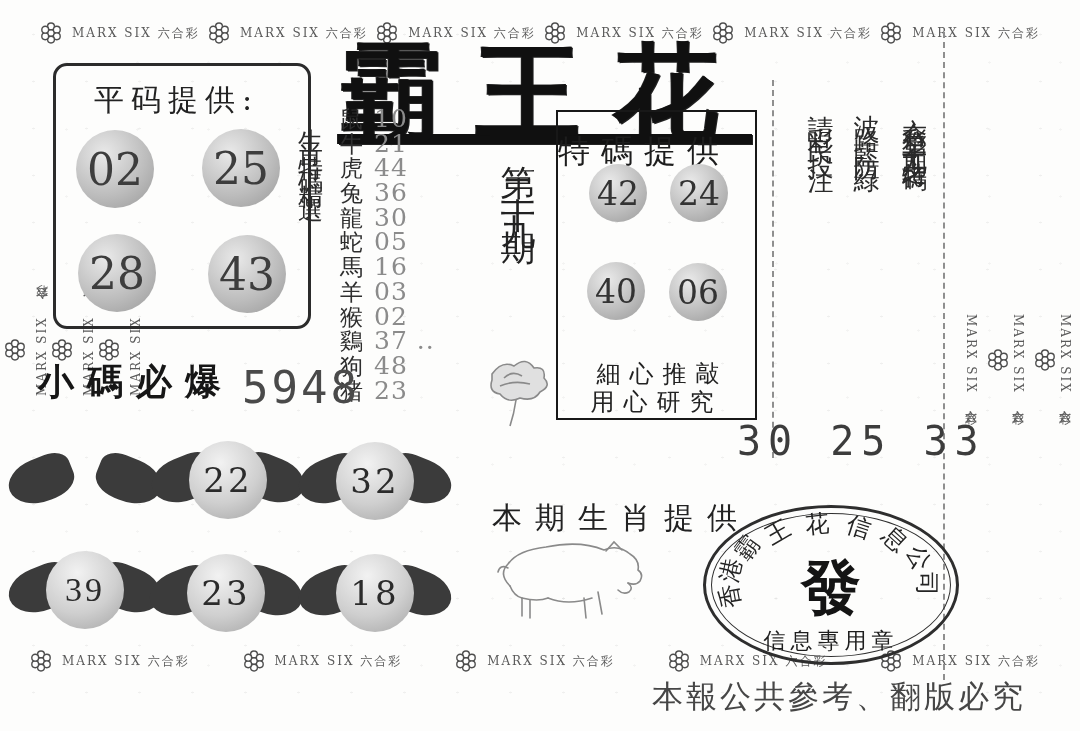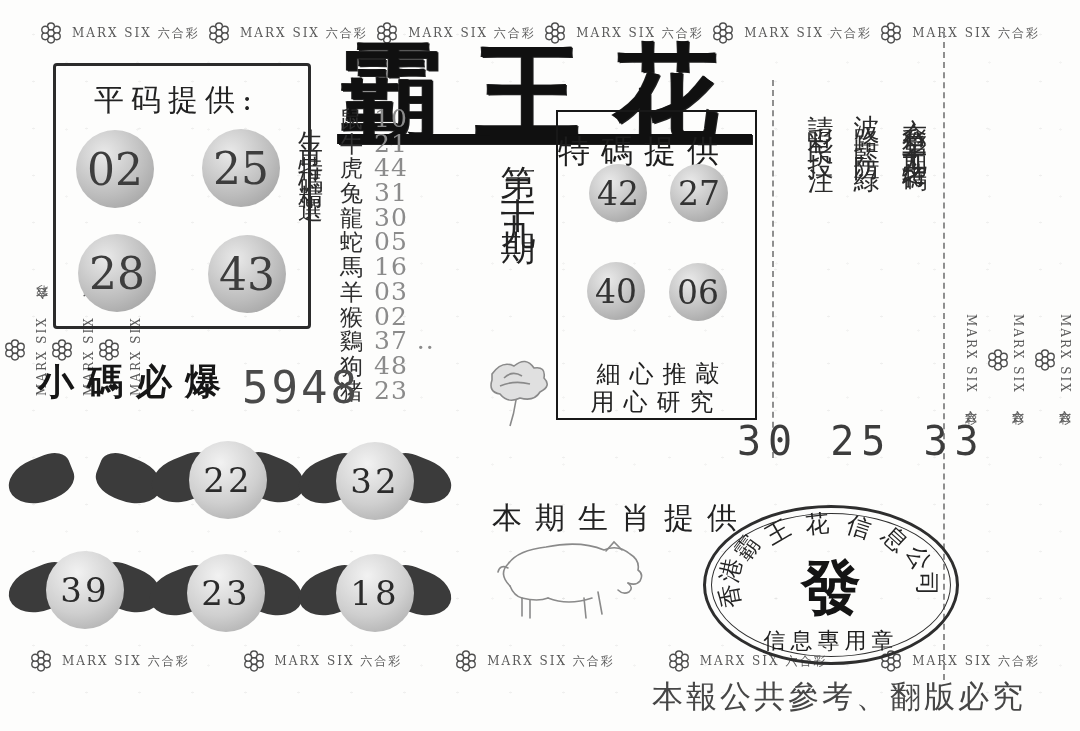--- a/index.html
+++ b/index.html
@@ -24,21 +24,21 @@
   .border-seg{display:flex;align-items:center;gap:10px;white-space:nowrap;}
   .flower{width:22px;height:22px;flex:0 0 auto;}
   .vborder{writing-mode:vertical-rl;color:#5a5a5a;font-size:12px;letter-spacing:2px;
     display:flex;flex-direction:column;align-items:center;}
   .vborder .vseg{display:flex;flex-direction:column;align-items:center;gap:8px;margin:14px 0;}
   .vborder.up{transform:rotate(180deg);}
   
   .main-title{font-size:104px;font-weight:bold;letter-spacing:34px;color:#101010;
     text-shadow:1px 1px 0 #222, -1px 0 0 #222;white-space:nowrap;text-decoration:underline;}
   
-  .ping-box{border:3px solid #2b2b2b;border-radius:4px;}
+  .ping-box{border:3px solid #2b2b2b;border-radius:14px;}
   .ping-heading{font-size:30px;letter-spacing:7px;color:#222;}
   .ball{border-radius:50%;background:radial-gradient(circle at 36% 30%,#e9e9e9,#bcbcbc 58%,#9c9c9c 95%);
     display:flex;align-items:center;justify-content:center;color:#3d3d3d;}
   .ball.big{width:78px;height:78px;font-size:44px;}
   .ball.small{width:58px;height:58px;font-size:33px;color:#333;}
   
   .vtext{writing-mode:vertical-rl;white-space:nowrap;}
   .zcol-label{font-size:25px;letter-spacing:14px;color:#2a2a2a;}
   .zrow{display:flex;align-items:baseline;height:24.7px;}
   .zrow .animal{width:34px;font-size:23px;color:#2e2e2e;}
@@ -236,21 +236,21 @@
     <div class="zrow">
         <span class="animal">牛</span>
         <span class="val">21</span>
       </div>
     <div class="zrow">
         <span class="animal">虎</span>
         <span class="val">44</span>
       </div>
     <div class="zrow">
         <span class="animal">兔</span>
-        <span class="val">31</span>
+        <span class="val">36</span>
       </div>
     <div class="zrow">
         <span class="animal">龍</span>
         <span class="val">30</span>
       </div>
     <div class="zrow">
         <span class="animal">蛇</span>
         <span class="val">05</span>
       </div>
     <div class="zrow">
@@ -291,21 +291,21 @@
       <path d="M52,48 Q50,62 46,74"></path>
     </g>
   </svg>
 
   <div class="abs special-box" style="left:556px;top:110px;width:197px;height:306px;">
     <div class="abs special-heading" style="left:0;right:0;top:18px;">特碼提供</div>
     <div class="abs ball small" style="left:31px;top:52px;">
         <span>42</span>
       </div>
     <div class="abs ball small" style="left:112px;top:52px;">
-        <span>27</span>
+        <span>24</span>
       </div>
     <div class="abs ball small" style="left:29px;top:150px;">
         <span>40</span>
       </div>
     <div class="abs ball small" style="left:111px;top:151px;">
         <span>06</span>
       </div>
     <div class="abs slogan" style="left:0;right:0;top:246px;padding-left:12px;">細心推敲</div>
     <div class="abs slogan" style="left:0;right:0;top:274px;">用心研究</div>
   </div>
@@ -327,21 +327,21 @@
         <span>22</span>
       </div>
   </div>
   <div class="abs ingot" style="left:300px;top:436px;">
     <div class="wing l"></div>
       <div class="wing r"></div>
     <div class="ball-sphere">
         <span>32</span>
       </div>
   </div>
-  <div class="abs ingot" style="left:10px;top:545px;">
+  <div class="abs ingot" style="left:10px;top:545px;font-family:Liberation Serif, serif;">
     <div class="wing l"></div>
       <div class="wing r"></div>
     <div class="ball-sphere">
         <span>39</span>
       </div>
   </div>
   <div class="abs ingot" style="left:151px;top:548px;">
     <div class="wing l"></div>
       <div class="wing r"></div>
     <div class="ball-sphere">

